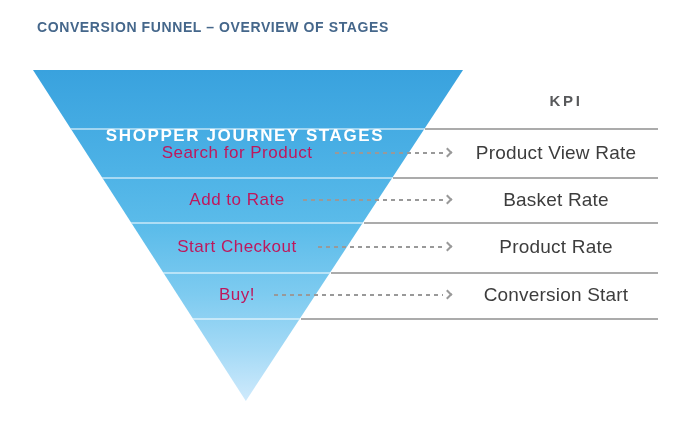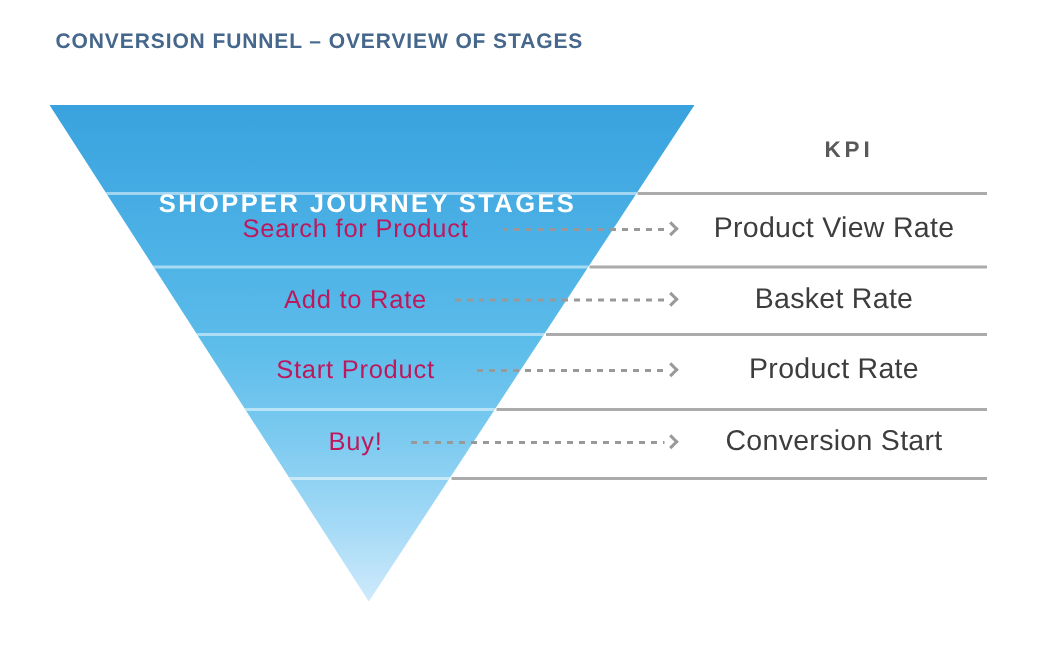--- a/index.html
+++ b/index.html
@@ -85,21 +85,21 @@
   </div>
 
   <div class="funnel-row" style="top:199.5px">
     <span class="stage-label">Add to Rate</span>
     <span class="dash-line" style="left: 303px; width: 140px;"></span>
     <span class="arrow-head"></span>
     <span class="kpi-label">Basket Rate</span>
   </div>
 
   <div class="funnel-row" style="top:246.5px">
-    <span class="stage-label">Start Product</span>
+    <span class="stage-label">Start Checkout</span>
     <span class="dash-line" style="left: 318px; width: 125px;"></span>
     <span class="arrow-head"></span>
     <span class="kpi-label">Product Rate</span>
   </div>
 
   <div class="funnel-row" style="top:295px">
     <span class="stage-label">Buy!</span>
     <span class="dash-line" style="left: 274px; width: 169px;"></span>
     <span class="arrow-head"></span>
     <span class="kpi-label">Conversion Start</span>

